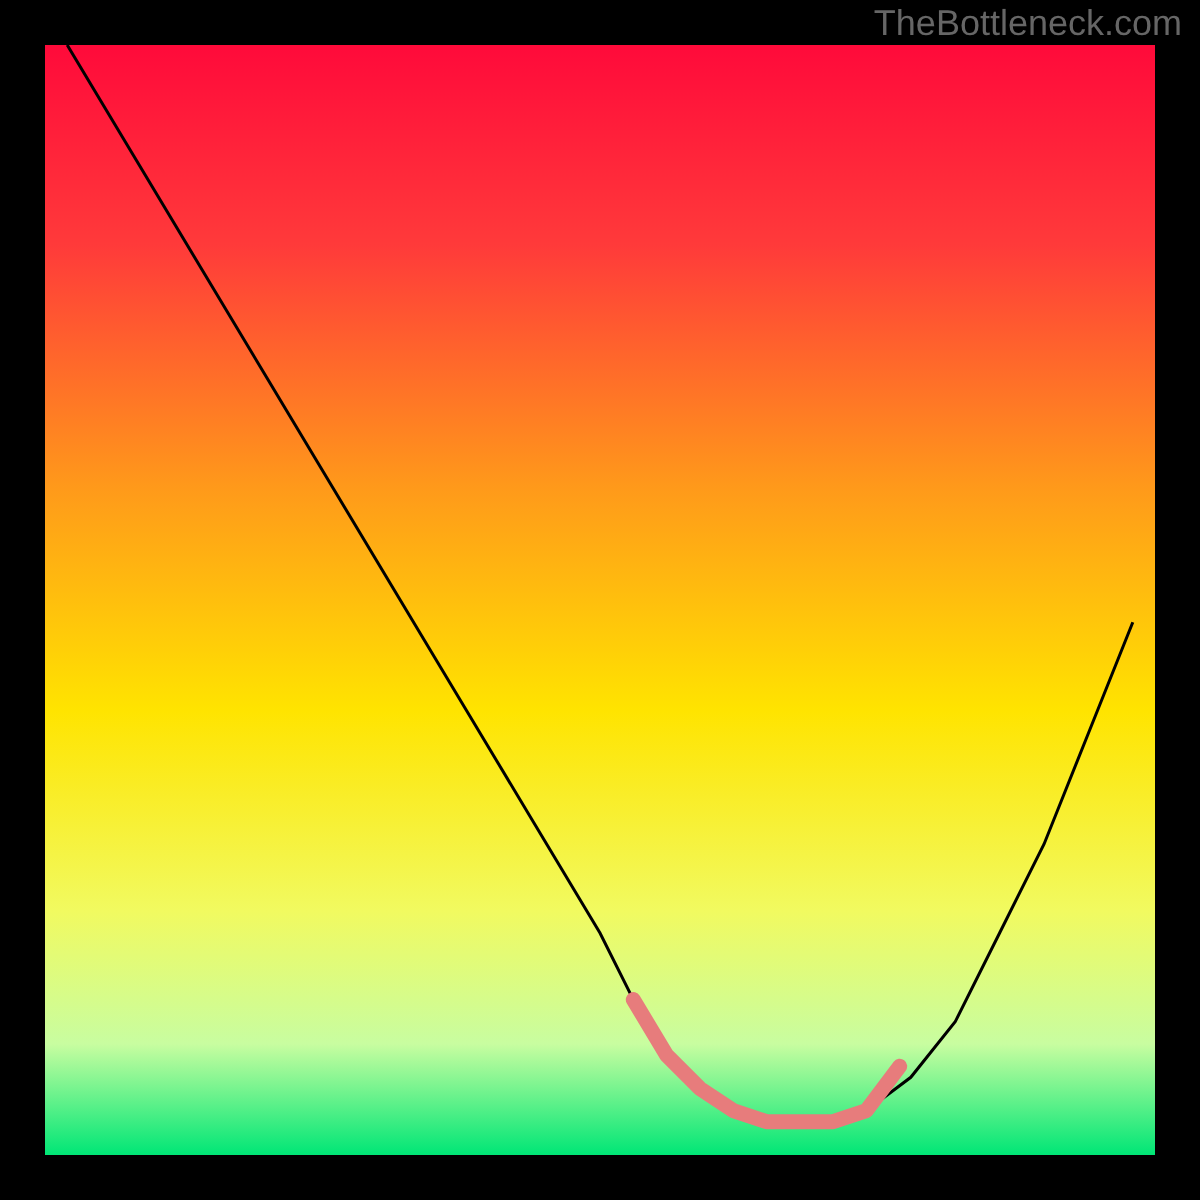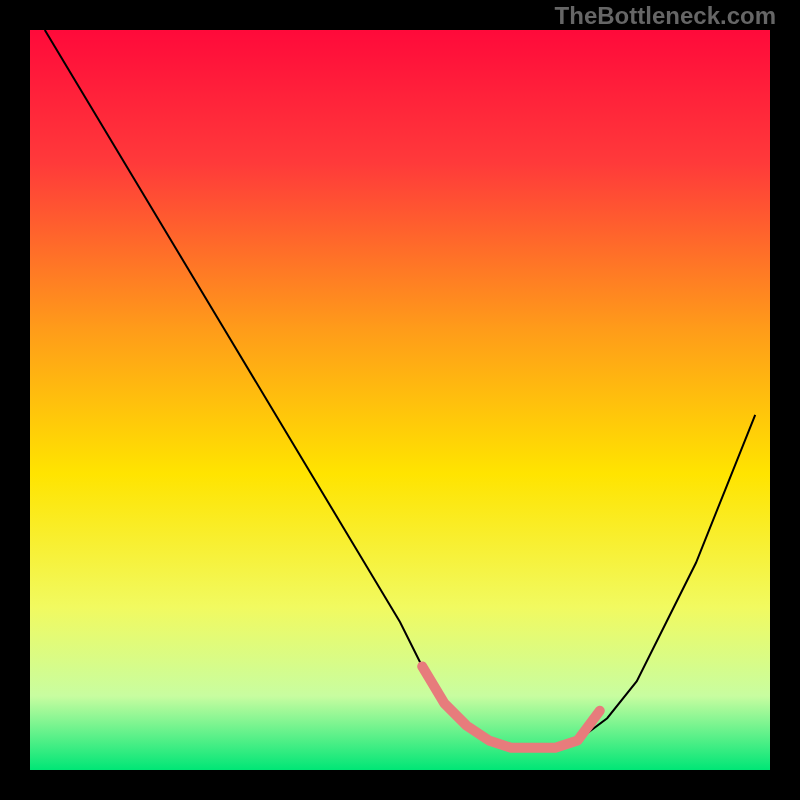--- a/index.html
+++ b/index.html
@@ -7,26 +7,25 @@
     padding: 0;
     width: 800px;
     height: 800px;
     background: #000;
     position: relative;
     overflow: hidden;
   }
   .watermark {
     position: absolute;
     top: 2px;
-    right: 24px;
+    right: 12px;
     color: #666;
     font-family: Arial, sans-serif;
     font-size: 24px;
     z-index: 10;
-    font-weight: bold;
   }
   .plot-area {
     position: absolute;
     left: 30px;
     top: 30px;
     width: 740px;
     height: 740px;
     z-index: 1;
   }
   svg {

